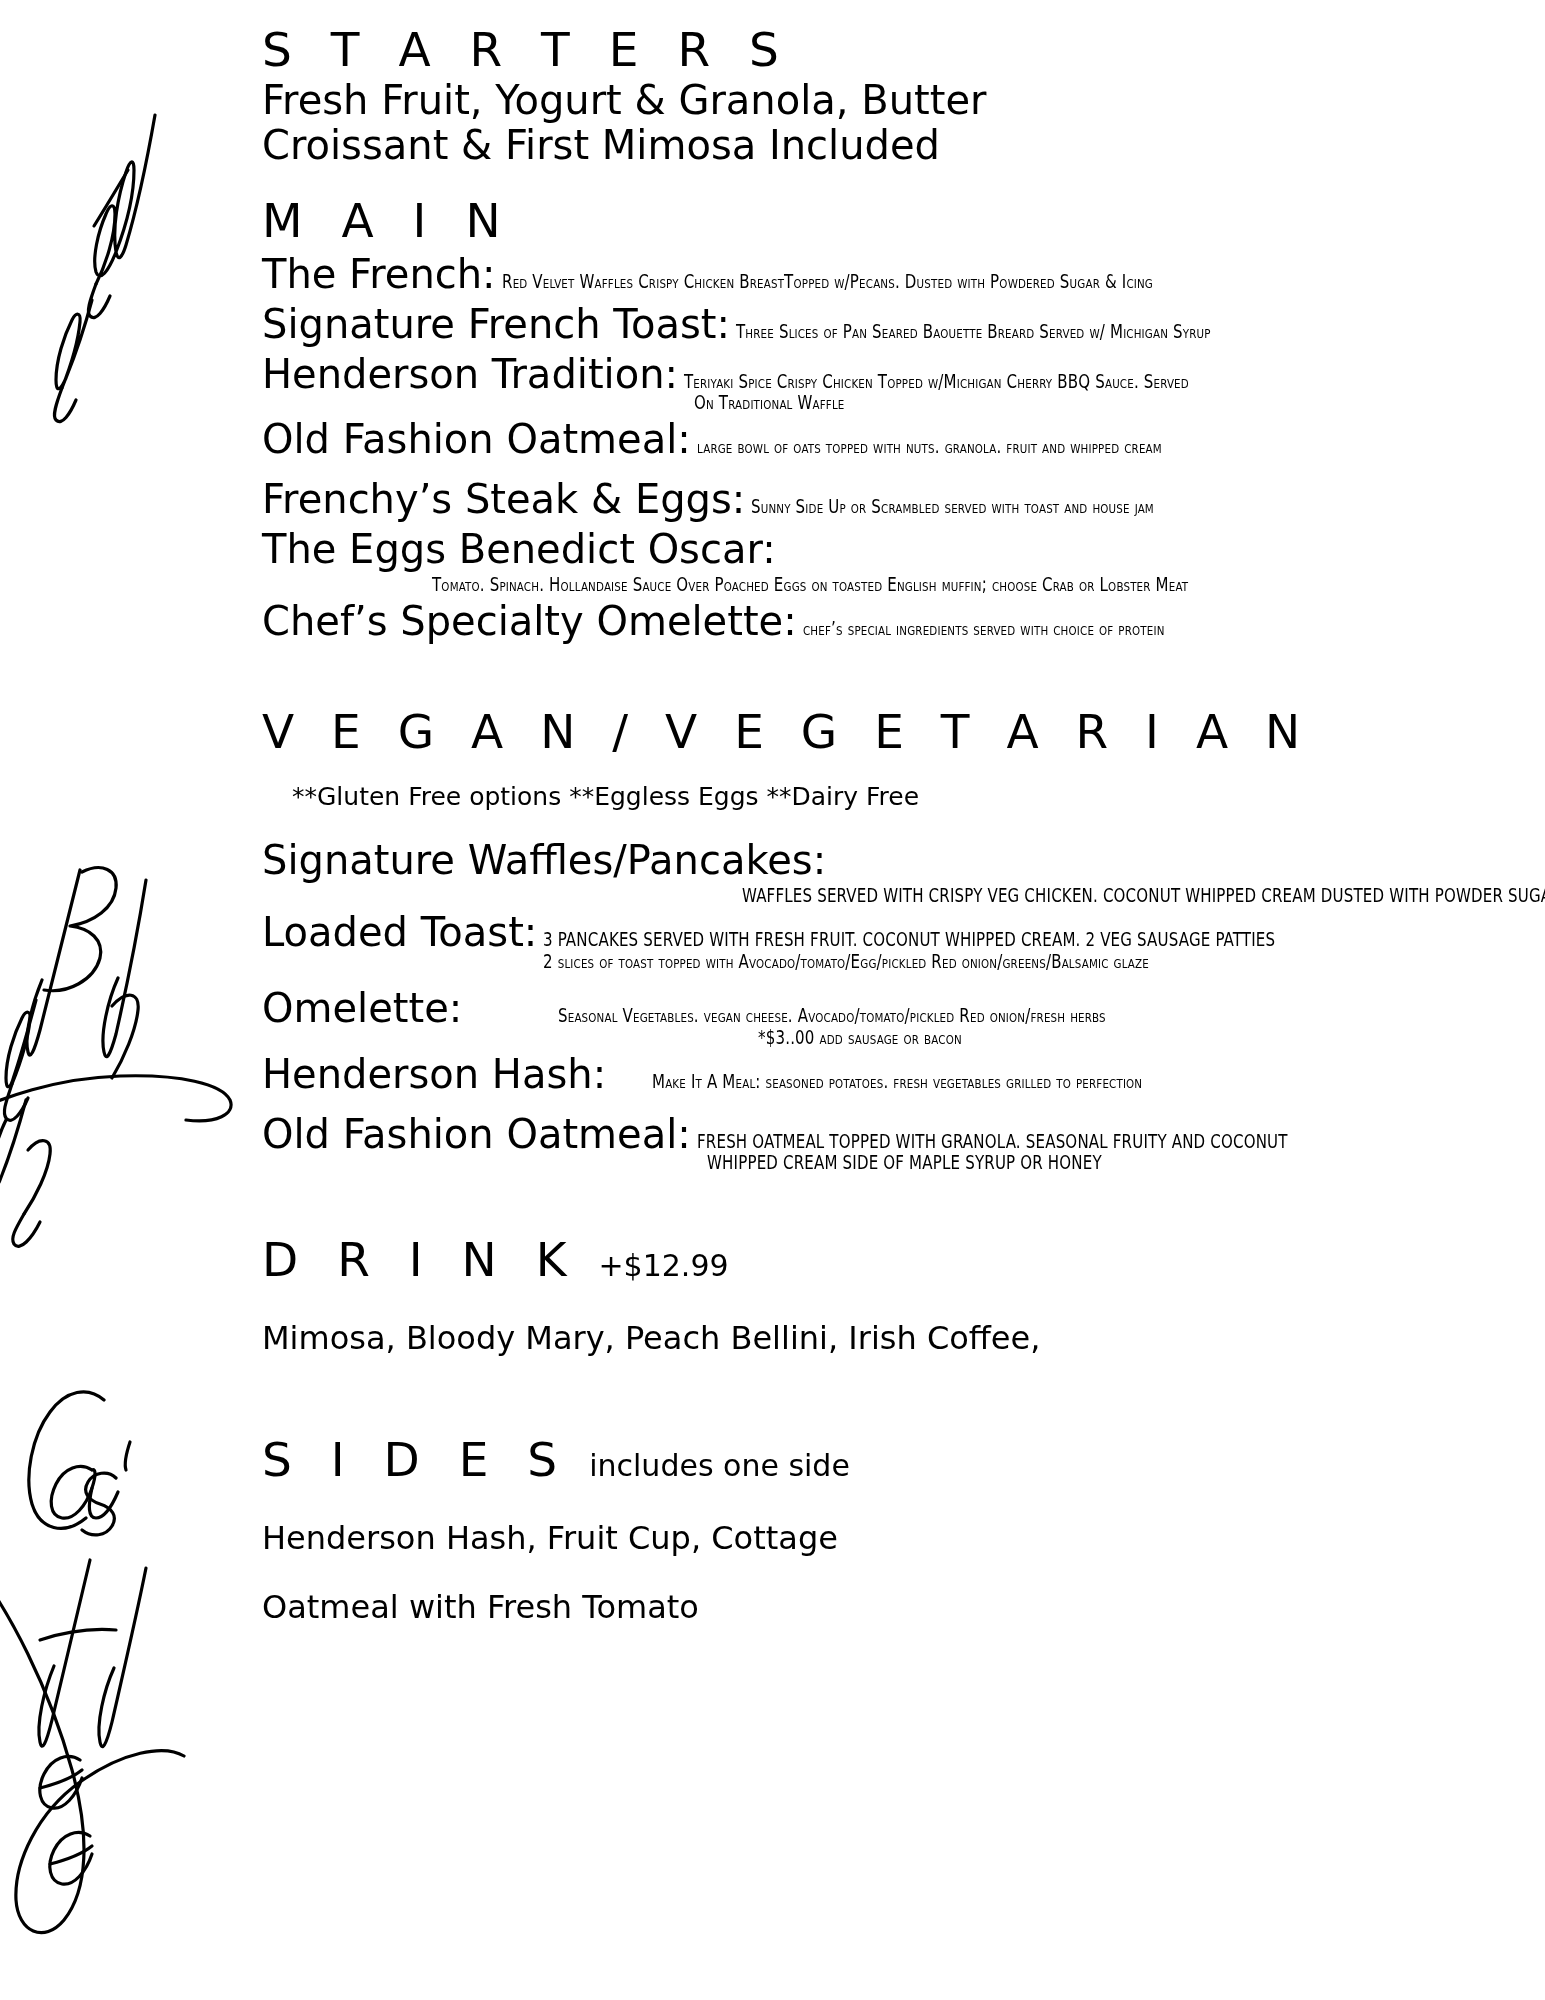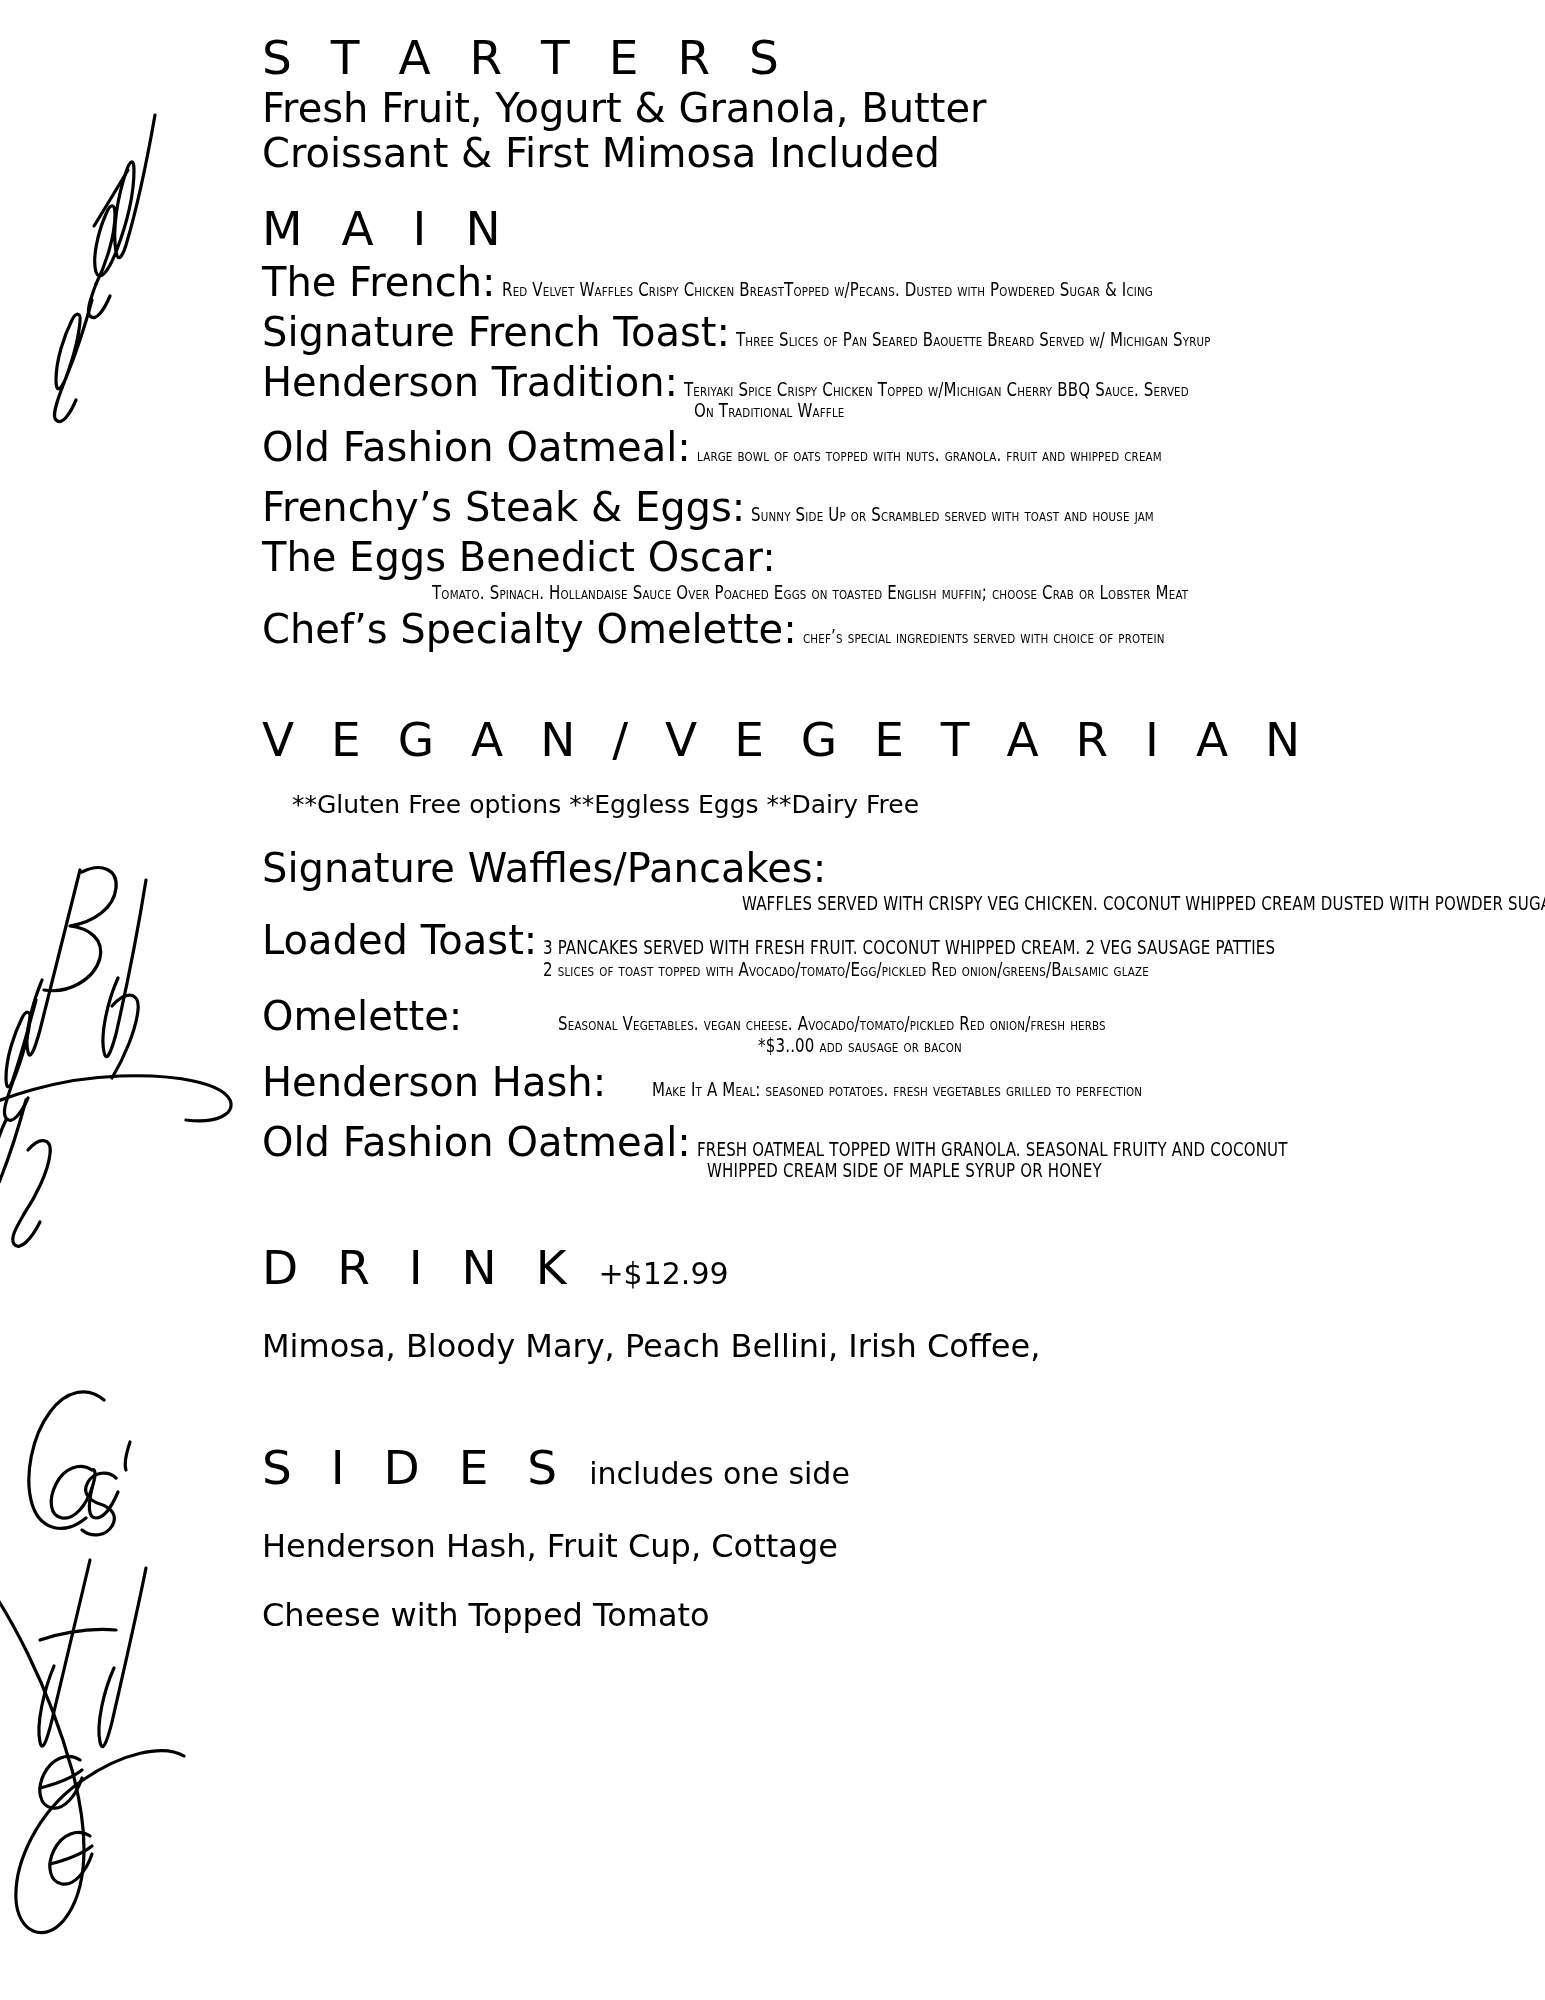--- a/index.html
+++ b/index.html
@@ -26,21 +26,21 @@
     pointer-events: none;
   }
   .side-title svg {
     display: block;
   }
 
   
   .menu {
     position: absolute;
     left: 262px;
-    top: 32px;
+    top: 24px;
     width: 1240px;
   }
 
   .section-head {
     font-family: "DejaVu Sans", sans-serif;
     font-weight: 400;
     font-size: 47px;
     letter-spacing: 12px;
     line-height: 1.1;
     margin: 0 0 2px 0;
@@ -290,15 +290,15 @@
   </div>
   <p class="big-list">Mimosa, Bloody Mary, Peach Bellini, Irish Coffee,</p>
 
   <div class="gap-lg"></div>
 
   <div class="row">
     <h2 class="section-head">S I D E S</h2>
     <span class="sides-note">includes one side</span>
   </div>
   <p class="big-list">Henderson Hash, Fruit Cup, Cottage</p>
-  <p class="big-list">Cheese with Topped Tomato</p>
+  <p class="big-list">Oatmeal with Fresh Tomato</p>
 
 </div>
 
 </body></html>

